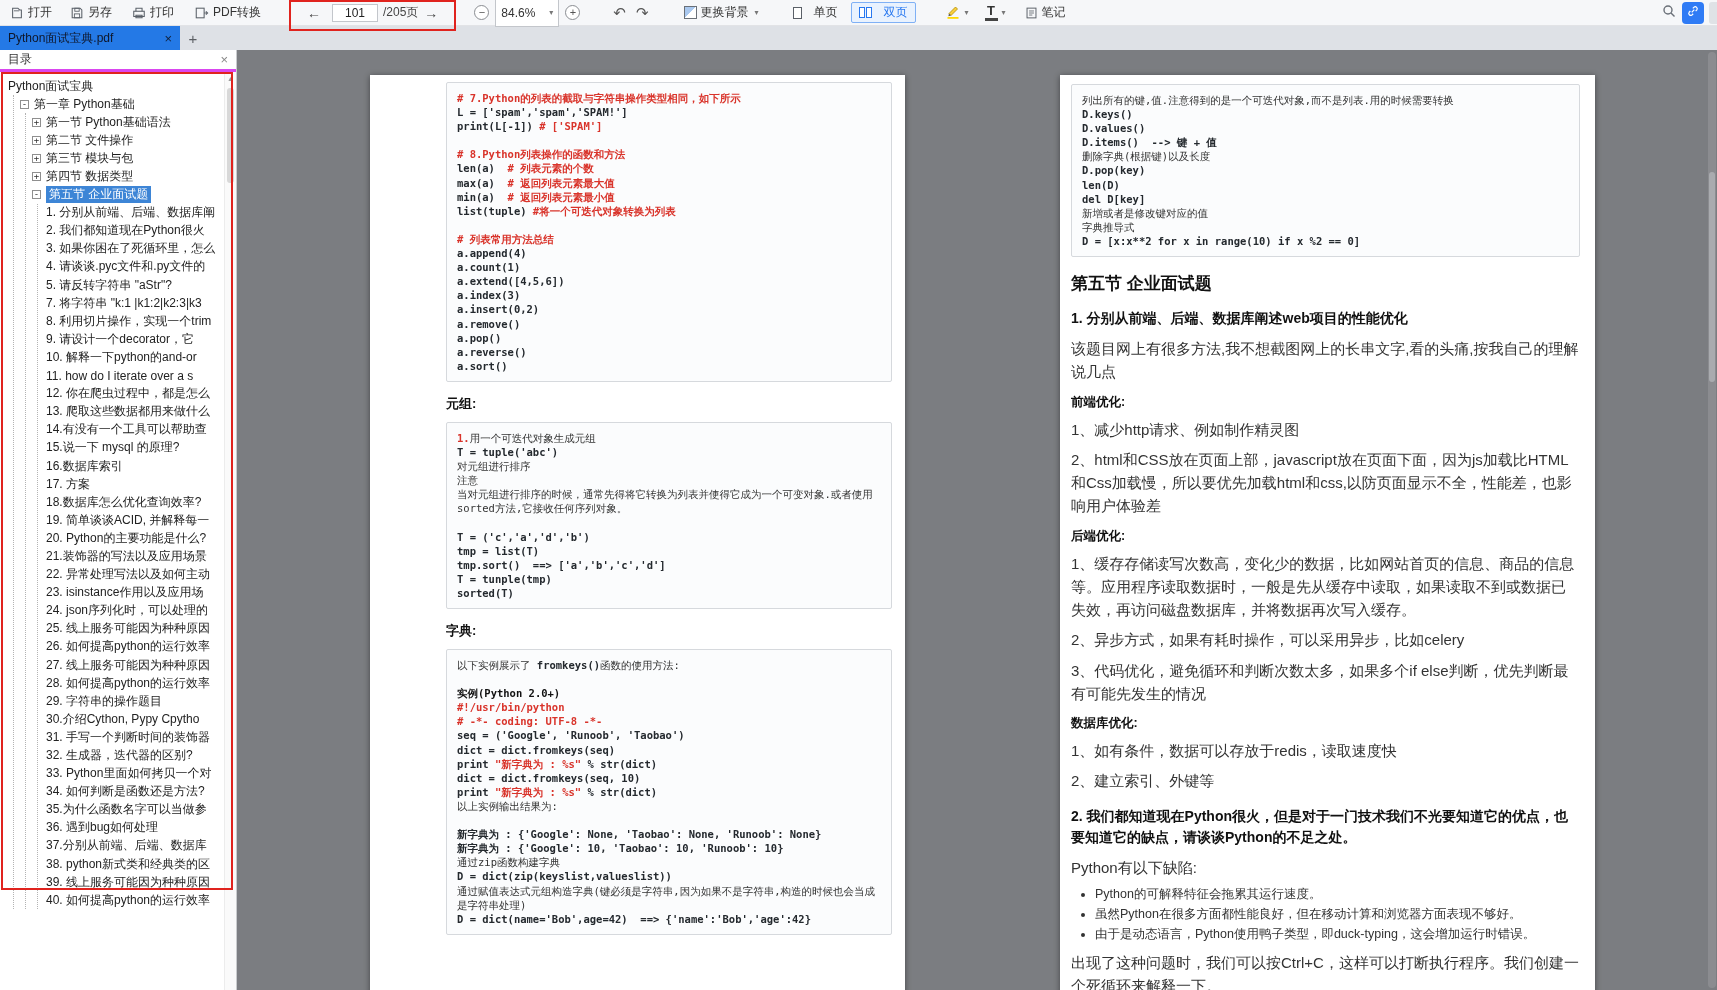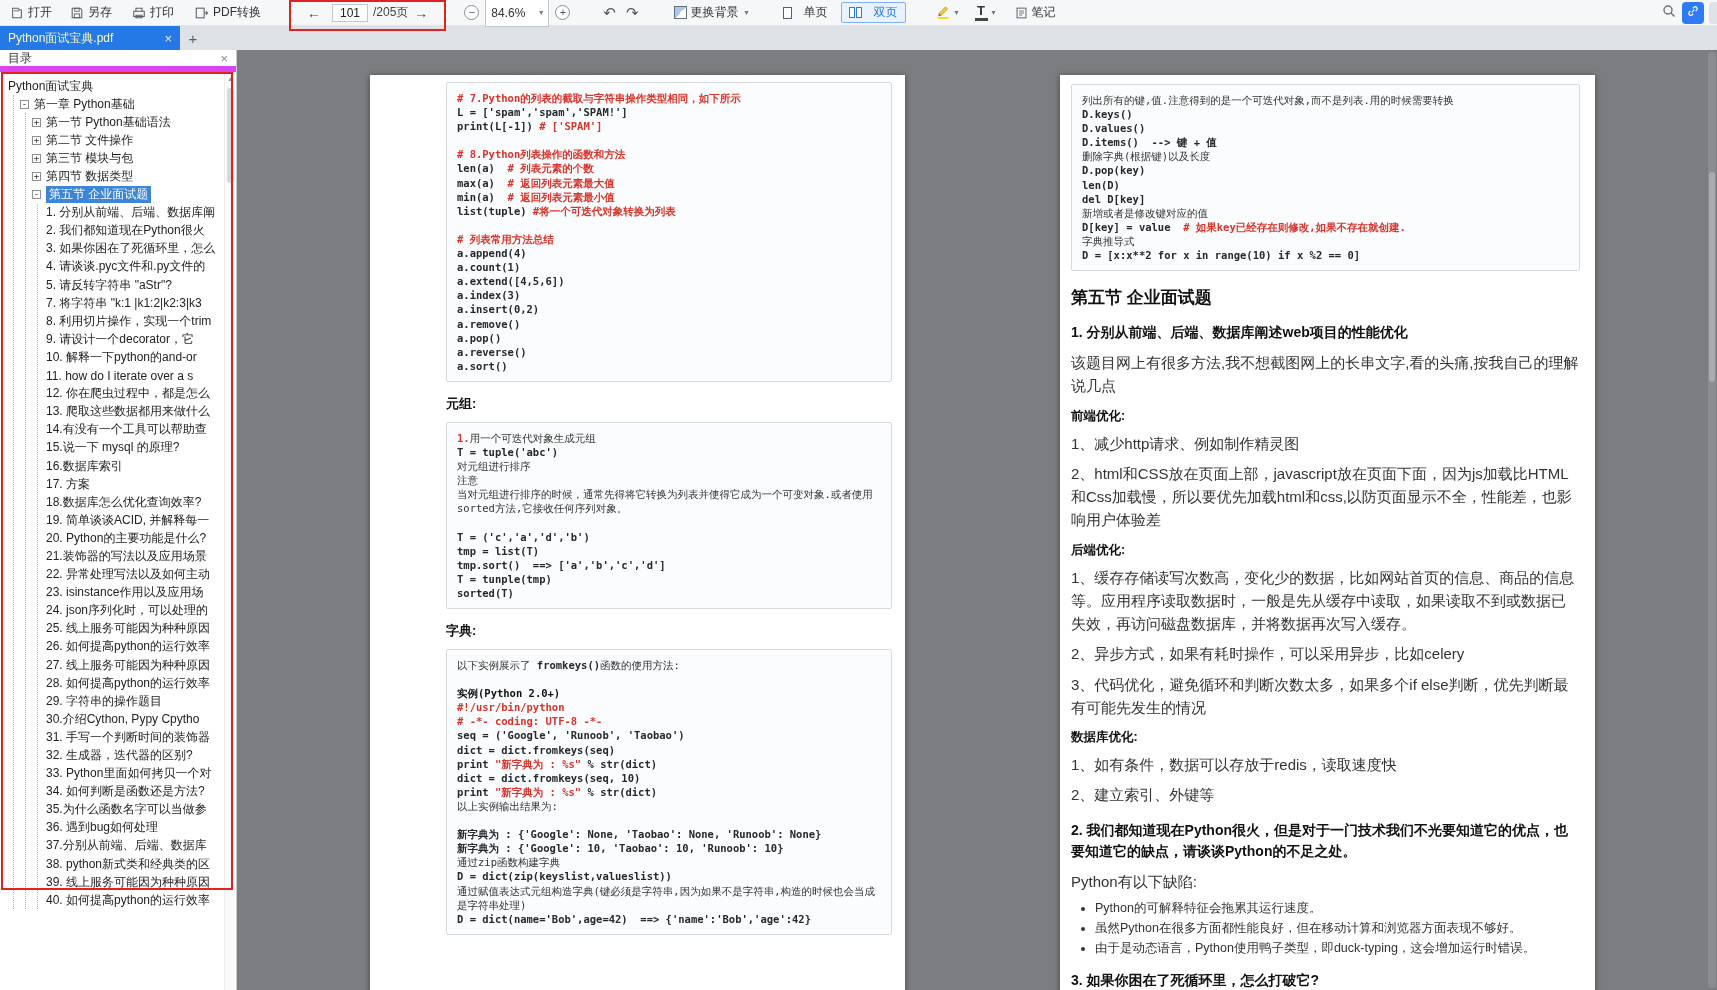--- a/index.html
+++ b/index.html
@@ -7,21 +7,21 @@
   .app{position:relative;width:1717px;height:990px;overflow:hidden;background:#7b7d81}
 
   
   .toolbar{position:absolute;left:0;top:0;right:0;height:26px;background:#f6f7f9;border-bottom:1px solid #e2e3e6;
            display:flex;align-items:center;font-size:12px;color:#333;z-index:20}
   .tbtn{display:flex;align-items:center;gap:4px;padding:0 6px;height:35px;cursor:pointer;white-space:nowrap}
   .tbtn svg{display:block}
   .caret{font-size:8px;color:#777;margin-left:2px}
   .navwrap{position:relative;display:flex;align-items:center;height:26px;margin-left:30px;padding:0 4px}
   .arrowbtn{font-size:14px;color:#444;padding:0 6px;cursor:pointer}
-  .page-input{width:36px;height:18px;border:1px solid #c3c6cb;background:#fff;text-align:center;font-size:12px;
+  .page-input{width:46px;height:18px;border:1px solid #c3c6cb;background:#fff;text-align:center;font-size:12px;
               font-family:"Liberation Sans",sans-serif;color:#222;margin:0 5px}
   .page-total{color:#444}
   .ann{border:2px solid #e0231e;position:absolute;pointer-events:none;z-index:60}
   .ann-nav{left:-8px;right:-8px;top:0;bottom:-5px}
   .zoomgroup{display:flex;align-items:center;gap:6px;margin-left:26px}
   .zcirc{width:15px;height:15px;border:1px solid #8a8d92;border-radius:50%;display:flex;align-items:center;
          justify-content:center;font-size:11px;line-height:1;color:#555;cursor:pointer;background:#fff}
   .zoomsel{display:flex;align-items:center;justify-content:space-between;width:64px;height:28px;border:1px solid #c3c6cb;
            background:#fff;padding:0 5px;cursor:pointer}
   .tbico{font-size:15px;color:#555;padding:0 5px;cursor:pointer;line-height:26px}
@@ -32,29 +32,29 @@
   .tooltool{display:flex;align-items:flex-end;gap:2px;padding:0 5px;cursor:pointer;height:26px;align-items:center}
   .ttxt{font-weight:bold;font-size:13px;color:#333;line-height:11px}
   .tbar{width:13px;height:3px;background:#444;margin-top:2px}
   .tb-right{margin-left:auto;display:flex;align-items:center;gap:5px;padding-right:0}
   .bluebadge{width:22px;height:22px;border-radius:4px;background:#2f7bf5;display:flex;align-items:center;
              justify-content:center;cursor:pointer}
   .edgecut{width:8px;height:22px;background:#dfe2e6;border-radius:3px 0 0 3px}
 
   
   .tabbar{position:absolute;left:0;top:26px;right:0;height:24px;background:#dee1e6;display:flex;align-items:stretch;z-index:5}
-  .tab{width:180px;background:#2479e6;color:#fef9c3;font-size:12px;display:flex;align-items:center;gap:6px;padding:0 8px;cursor:pointer}
+  .tab{width:180px;background:#2479e6;color:#0f172a;font-size:12px;display:flex;align-items:center;gap:6px;padding:0 8px;cursor:pointer}
   .tab-title{flex:1;white-space:nowrap;overflow:hidden}
   .tab-close{font-size:13px;cursor:pointer;opacity:.9}
   .tab-add{width:26px;display:flex;align-items:center;justify-content:center;color:#5b5e63;font-size:15px;cursor:pointer}
 
   
   .sidebar{position:absolute;left:0;top:50px;bottom:0;width:237px;background:#fff;border-right:1px solid #c9cbce;z-index:10}
   .sb-header{height:22px;display:flex;align-items:center;justify-content:space-between;padding:0 8px;font-size:12px;
-             color:#333;border-bottom:6px solid #d946ef}
+             color:#333;border-bottom:3px solid #d946ef}
   .sb-close{color:#888;cursor:pointer;font-size:13px}
   .tree{position:absolute;left:0;right:12px;top:22px;bottom:0;overflow:hidden;font-size:12px;color:#1e1e1e;padding:5px 0 0 8px}
   .titem{height:18.1px;display:flex;align-items:center;white-space:nowrap;overflow:hidden;cursor:pointer}
   .titem.q{padding-left:8px;color:#222}
   .exp{width:9px;height:9px;border:1px solid #8f8f8f;background:#fff;display:inline-flex;align-items:center;justify-content:center;
        font-size:9px;line-height:7px;margin-right:5px;flex:none;color:#333;font-family:"DejaVu Sans Mono",monospace}
   .branch{border-left:1px dotted #b3b3b3}
   .b1{margin-left:5px}
   .b2{margin-left:11px}
   .b3{margin-left:11px}
@@ -380,21 +380,20 @@
         <div class="codebox">
           <div class="codeline"><span class="t">列出所有的键,值.注意得到的是一个可迭代对象,而不是列表.用的时候需要转换</span></div>
           <div class="codeline"><span class="k">D.keys()</span></div>
           <div class="codeline"><span class="k">D.values()</span></div>
           <div class="codeline"><span class="k">D.items()  --&gt; 键 + 值</span></div>
           <div class="codeline"><span class="t">删除字典(根据键)以及长度</span></div>
           <div class="codeline"><span class="k">D.pop(key)</span></div>
           <div class="codeline"><span class="k">len(D)</span></div>
           <div class="codeline"><span class="k">del D[key]</span></div>
           <div class="codeline"><span class="t">新增或者是修改键对应的值</span></div>
-          <div class="codeline"><span class="k">D[key] = value  </span><span class="r"># 如果key已经存在则修改,如果不存在就创建.</span></div>
           <div class="codeline"><span class="t">字典推导式</span></div>
           <div class="codeline"><span class="k">D = [x:x**2 for x in range(10) if x %2 == 0]</span></div>
         </div>
         <div class="h2">第五节 企业面试题</div>
         <div class="h3">1. 分别从前端、后端、数据库阐述web项目的性能优化</div>
         <div class="para">该题目网上有很多方法,我不想截图网上的长串文字,看的头痛,按我自己的理解说几点</div>
         <div class="pbold">前端优化:</div>
         <div class="para">1、减少http请求、例如制作精灵图</div>
         <div class="para">2、html和CSS放在页面上部，javascript放在页面下面，因为js加载比HTML和Css加载慢，所以要优先加载html和css,以防页面显示不全，性能差，也影响用户体验差</div>
         <div class="pbold">后端优化:</div>
@@ -404,21 +403,20 @@
         <div class="pbold">数据库优化:</div>
         <div class="para">1、如有条件，数据可以存放于redis，读取速度快</div>
         <div class="para">2、建立索引、外键等</div>
         <div class="h3">2. 我们都知道现在Python很火，但是对于一门技术我们不光要知道它的优点，也要知道它的缺点，请谈谈Python的不足之处。</div>
         <div class="para">Python有以下缺陷:</div>
         <ul class="ul">
           <li>Python的可解释特征会拖累其运行速度。</li>
           <li>虽然Python在很多方面都性能良好，但在移动计算和浏览器方面表现不够好。</li>
           <li>由于是动态语言，Python使用鸭子类型，即duck-typing，这会增加运行时错误。</li>
         </ul>
-        <div class="h3">3. 如果你困在了死循环里，怎么打破它?</div>
         <div class="para">出现了这种问题时，我们可以按Ctrl+C，这样可以打断执行程序。我们创建一个死循环来解释一下。</div>
         <div class="codebox">
           <div class="codeline"><span class="k">&gt;&gt;&gt; def counterfunc(n):</span></div>
           <div class="codeline"><span class="k">    while(n==7):print(n)</span></div>
           <div class="codeline"><span class="k">&gt;&gt;&gt; counterfunc(7)</span></div>
         </div>
       </div>
     <div class="c-scroll">
       <div class="c-thumb"></div>
     </div>

